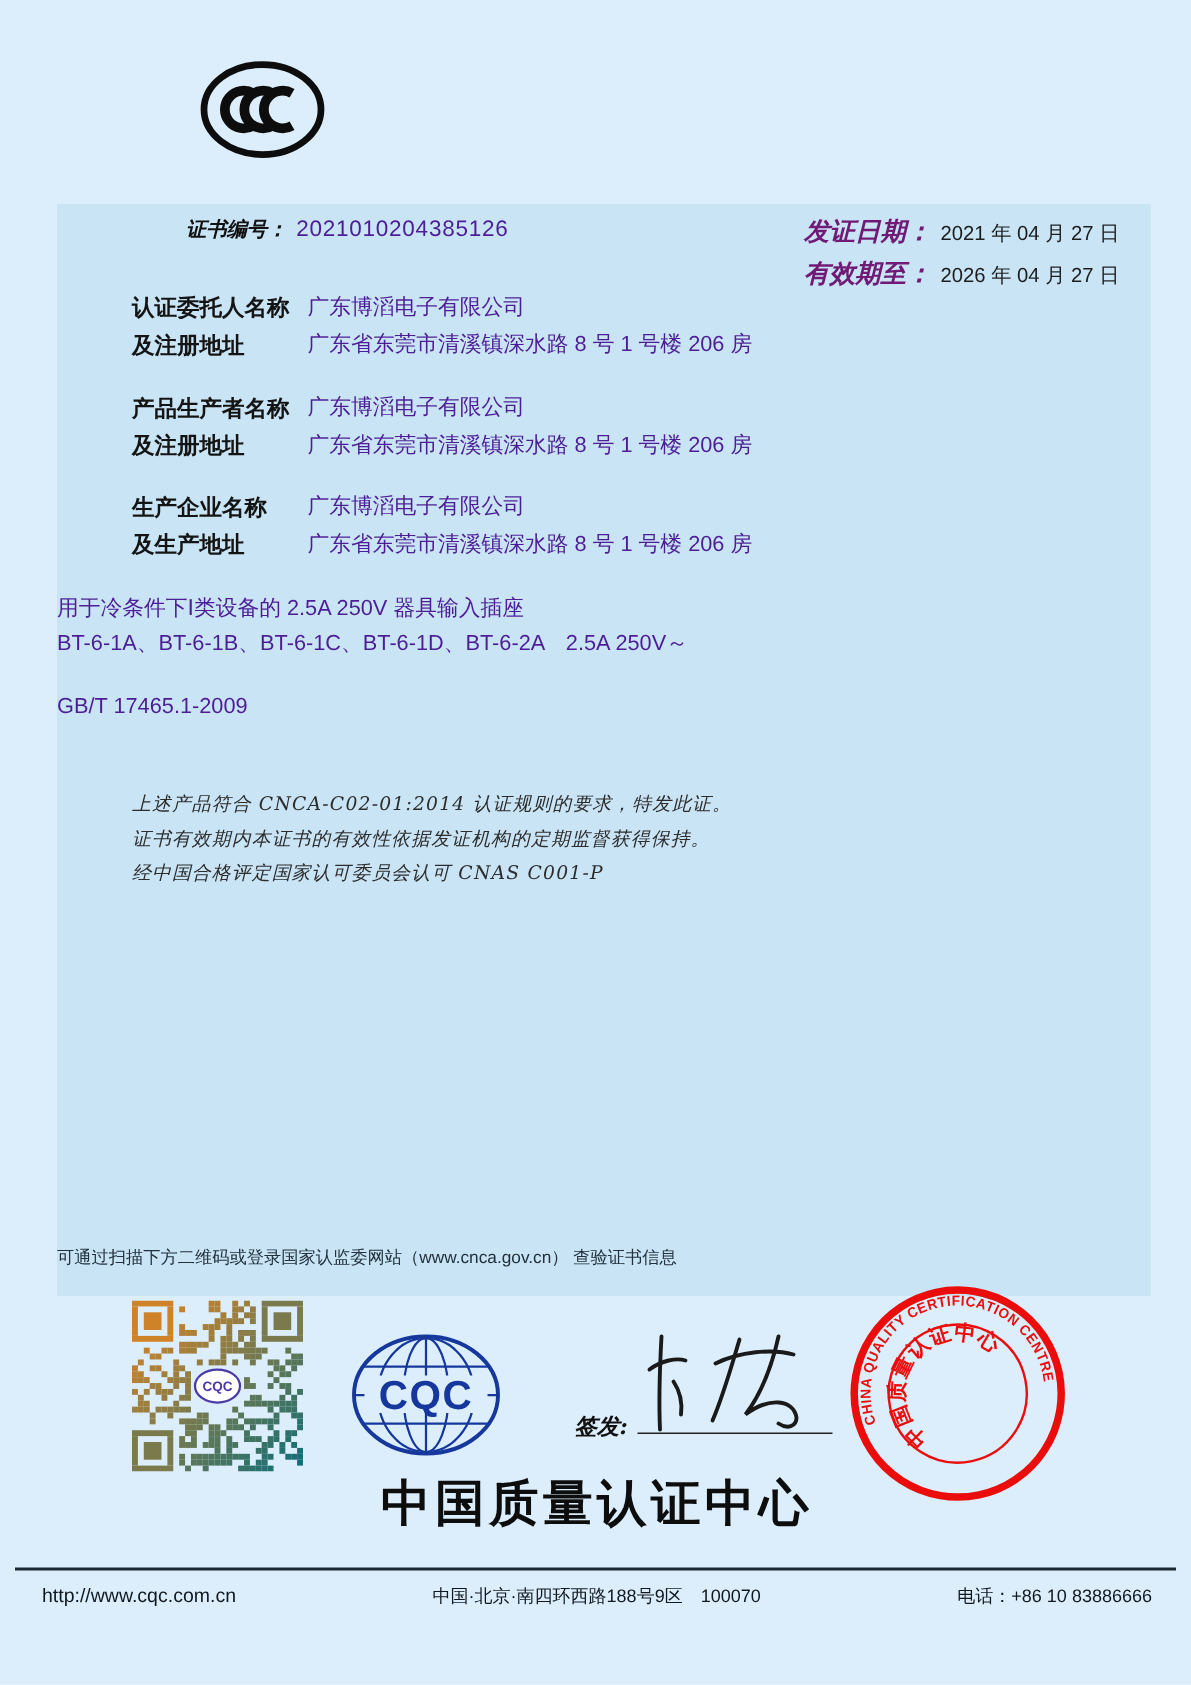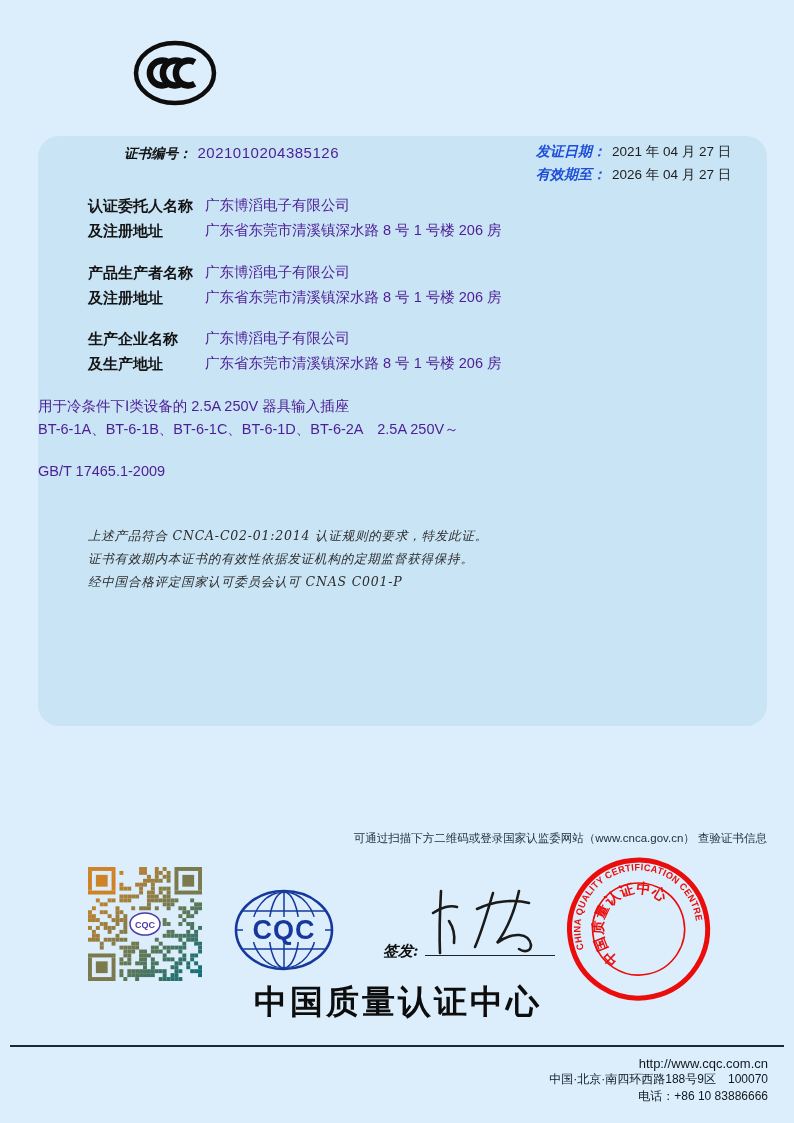--- a/index.html
+++ b/index.html
@@ -6,64 +6,64 @@
   html,body { width:794px; height:1123px; }
   body { font-family:"Liberation Sans", sans-serif; background:#fff; }
   .page { position:relative; width:794px; height:1123px; background:#dceefb; overflow:hidden; }
 
   
   .ccc-logo { position:absolute; left:131px; top:38px; }
   .page-title { position:absolute; left:230px; top:48px; font-size:30px; font-weight:bold;
                 color:#101010; letter-spacing:4px; white-space:nowrap; }
 
   
-  .panel { position:absolute; left:38px; top:136px; width:729px; height:590px;
-           background:#c9e4f5; border-radius:21px; }
+  .panel { position:absolute; left:38px; top:136px; width:729px; height:728px;
+           background:#c9e4f5; border-radius:0; }
 
   .kai { font-family:"DejaVu Serif", serif; font-style:italic; }
 
   .cert-row { position:absolute; left:86px; top:8px; display:flex; align-items:baseline; gap:6px; }
   .cert-row .lbl { font-size:13.5px; font-weight:bold; color:#111; }
   .cert-row .val { font-size:15px; color:#4c1d95; letter-spacing:0.5px; }
 
   .dates { position:absolute; left:498px; top:7px; }
   .date-line { display:flex; align-items:baseline; gap:6px; margin-bottom:5px; }
-  .date-line .lbl { font-size:14px; font-weight:bold; color:#1d4ed8; }
+  .date-line .lbl { font-size:17px; font-weight:bold; color:#701a75; }
   .date-line .val { font-size:13.5px; color:#1d1d1d; }
 
   .field { position:absolute; left:0; display:flex; width:100%; }
   .flabel { width:167px; padding-left:50px; font-weight:bold; color:#141414;
             font-size:15px; line-height:25px; }
   .fvalue { flex:1; color:#4c1d95; font-size:14.5px; line-height:25px; padding-right:30px; }
   .f1 { top:57px; } .f2 { top:124px; } .f3 { top:190px; } .f4 { top:257px; } .f5 { top:323px; }
   .f4 .fvalue { line-height:23px; padding-top:2px; }
 
   .statement { position:absolute; left:50px; top:388px; font-size:12.5px; color:#2c2c2c;
                line-height:23px; letter-spacing:0.8px; }
 
-  .qr-note { position:absolute; left:0; right:0; top:695px; text-align:right;
+  .qr-note { position:absolute; left:0; right:0; top:695px; text-align:left;
              font-size:11.5px; color:#22313d; }
 
   
   .qr-wrap { position:absolute; left:88px; top:867px; width:114px; height:114px; }
   .cqc-logo { position:absolute; left:233px; top:887px; }
   .org-name { position:absolute; left:228px; top:980px; width:340px; text-align:center;
               font-size:33px; font-weight:bold; color:#0d0d0d; letter-spacing:3px; white-space:nowrap; }
 
   .sign-row { position:absolute; left:383px; top:930px; display:flex; align-items:baseline; }
   .sign-label { font-size:15px; font-weight:bold; color:#111; }
   .sig-line { position:relative; width:130px; margin-left:6px; border-bottom:1.5px solid #222; height:26px; }
   .sig-line svg { position:absolute; left:2px; bottom:-4px; }
 
   .seal { position:absolute; left:565px; top:855px; transform:rotate(-12deg); }
 
   .footer-rule { position:absolute; left:10px; right:10px; top:1045px;
                  border-top:2px solid #1c2a33; }
   .footer { position:absolute; left:28px; right:26px; top:1056px; display:flex;
-            justify-content:space-between; align-items:flex-end; font-size:12px; color:#101820;flex-direction:column; }
+            justify-content:space-between; align-items:flex-start; font-size:12px; color:#101820; }
   .footer .site { font-size:13px; }
 </style>
 </head>
 <body>
 
 <div class="page">
 
   <div class="ccc-logo">
     <svg width="88" height="70" viewBox="-44 -35 88 70">
       <ellipse cx="0" cy="0" rx="39" ry="30" fill="none" stroke="#0d0d0d" stroke-width="4.5"></ellipse>

